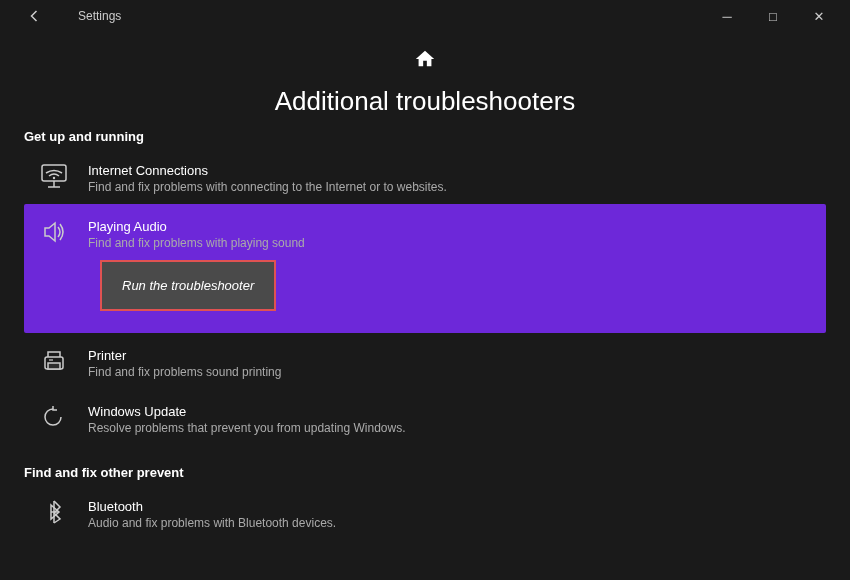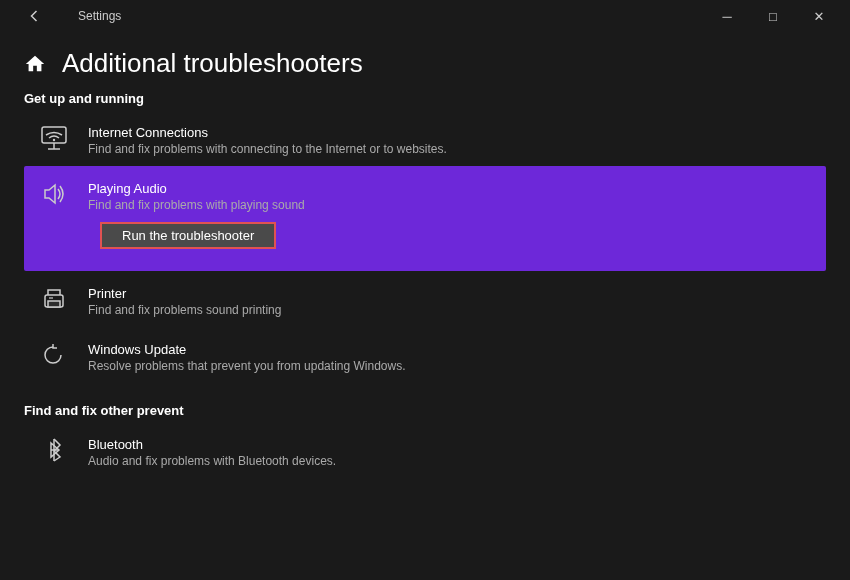--- a/index.html
+++ b/index.html
@@ -47,20 +47,21 @@
       align-items: center;
       justify-content: center;
     }
 
     
     .page-header {
       display: flex;
       align-items: center;
       gap: 16px;
       padding: 16px 24px 12px 24px;
+      flex-direction: column;
     }
     .page-header-icon {
       font-size: 22px;
       color: #ffffff;
     }
     .page-header-title {
       font-size: 26px;
       font-weight: 300;
       color: #ffffff;
     }
@@ -117,24 +118,25 @@
       color: #aaaaaa;
       margin-top: 2px;
     }
     .ts-item-action {
       padding: 10px 12px 12px 64px;
     }
     .run-btn {
       background: #4a4a4a;
       color: #ffffff;
       border: 2px solid #e05252;
-      padding: 4px 20px;
+      padding: 16px 20px;
       font-size: 13px;
       cursor: pointer;
       font-family: 'Segoe UI', sans-serif;
+      font-style: italic;
     }
 
     
     svg { display: block; }
   </style>
 </head>
 <body>
 
 <div class="titlebar">
   <div class="titlebar-left">

